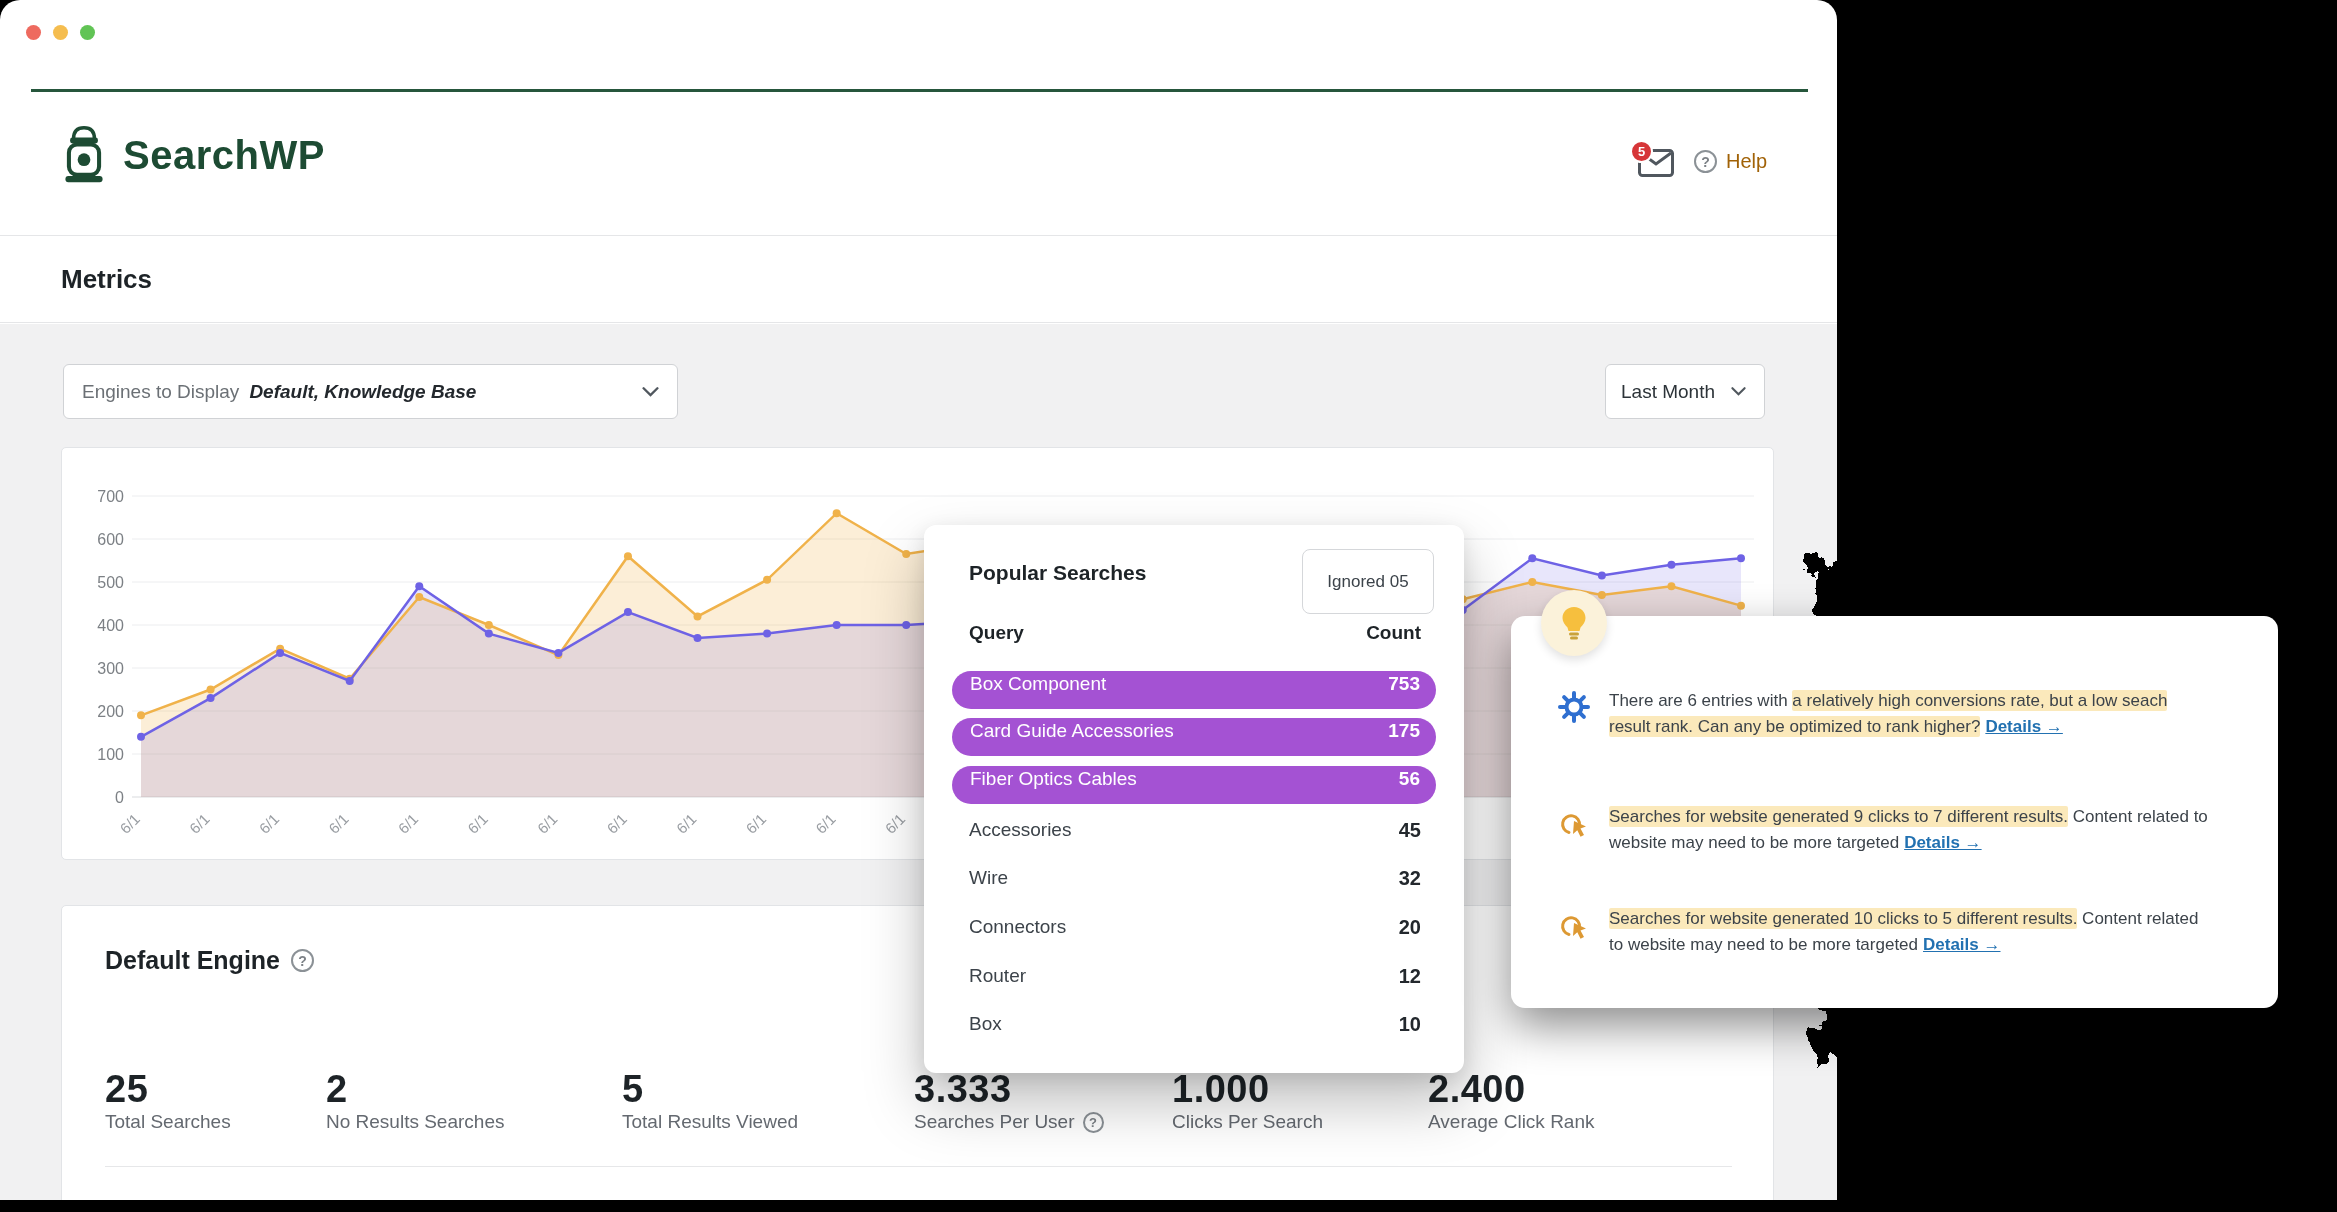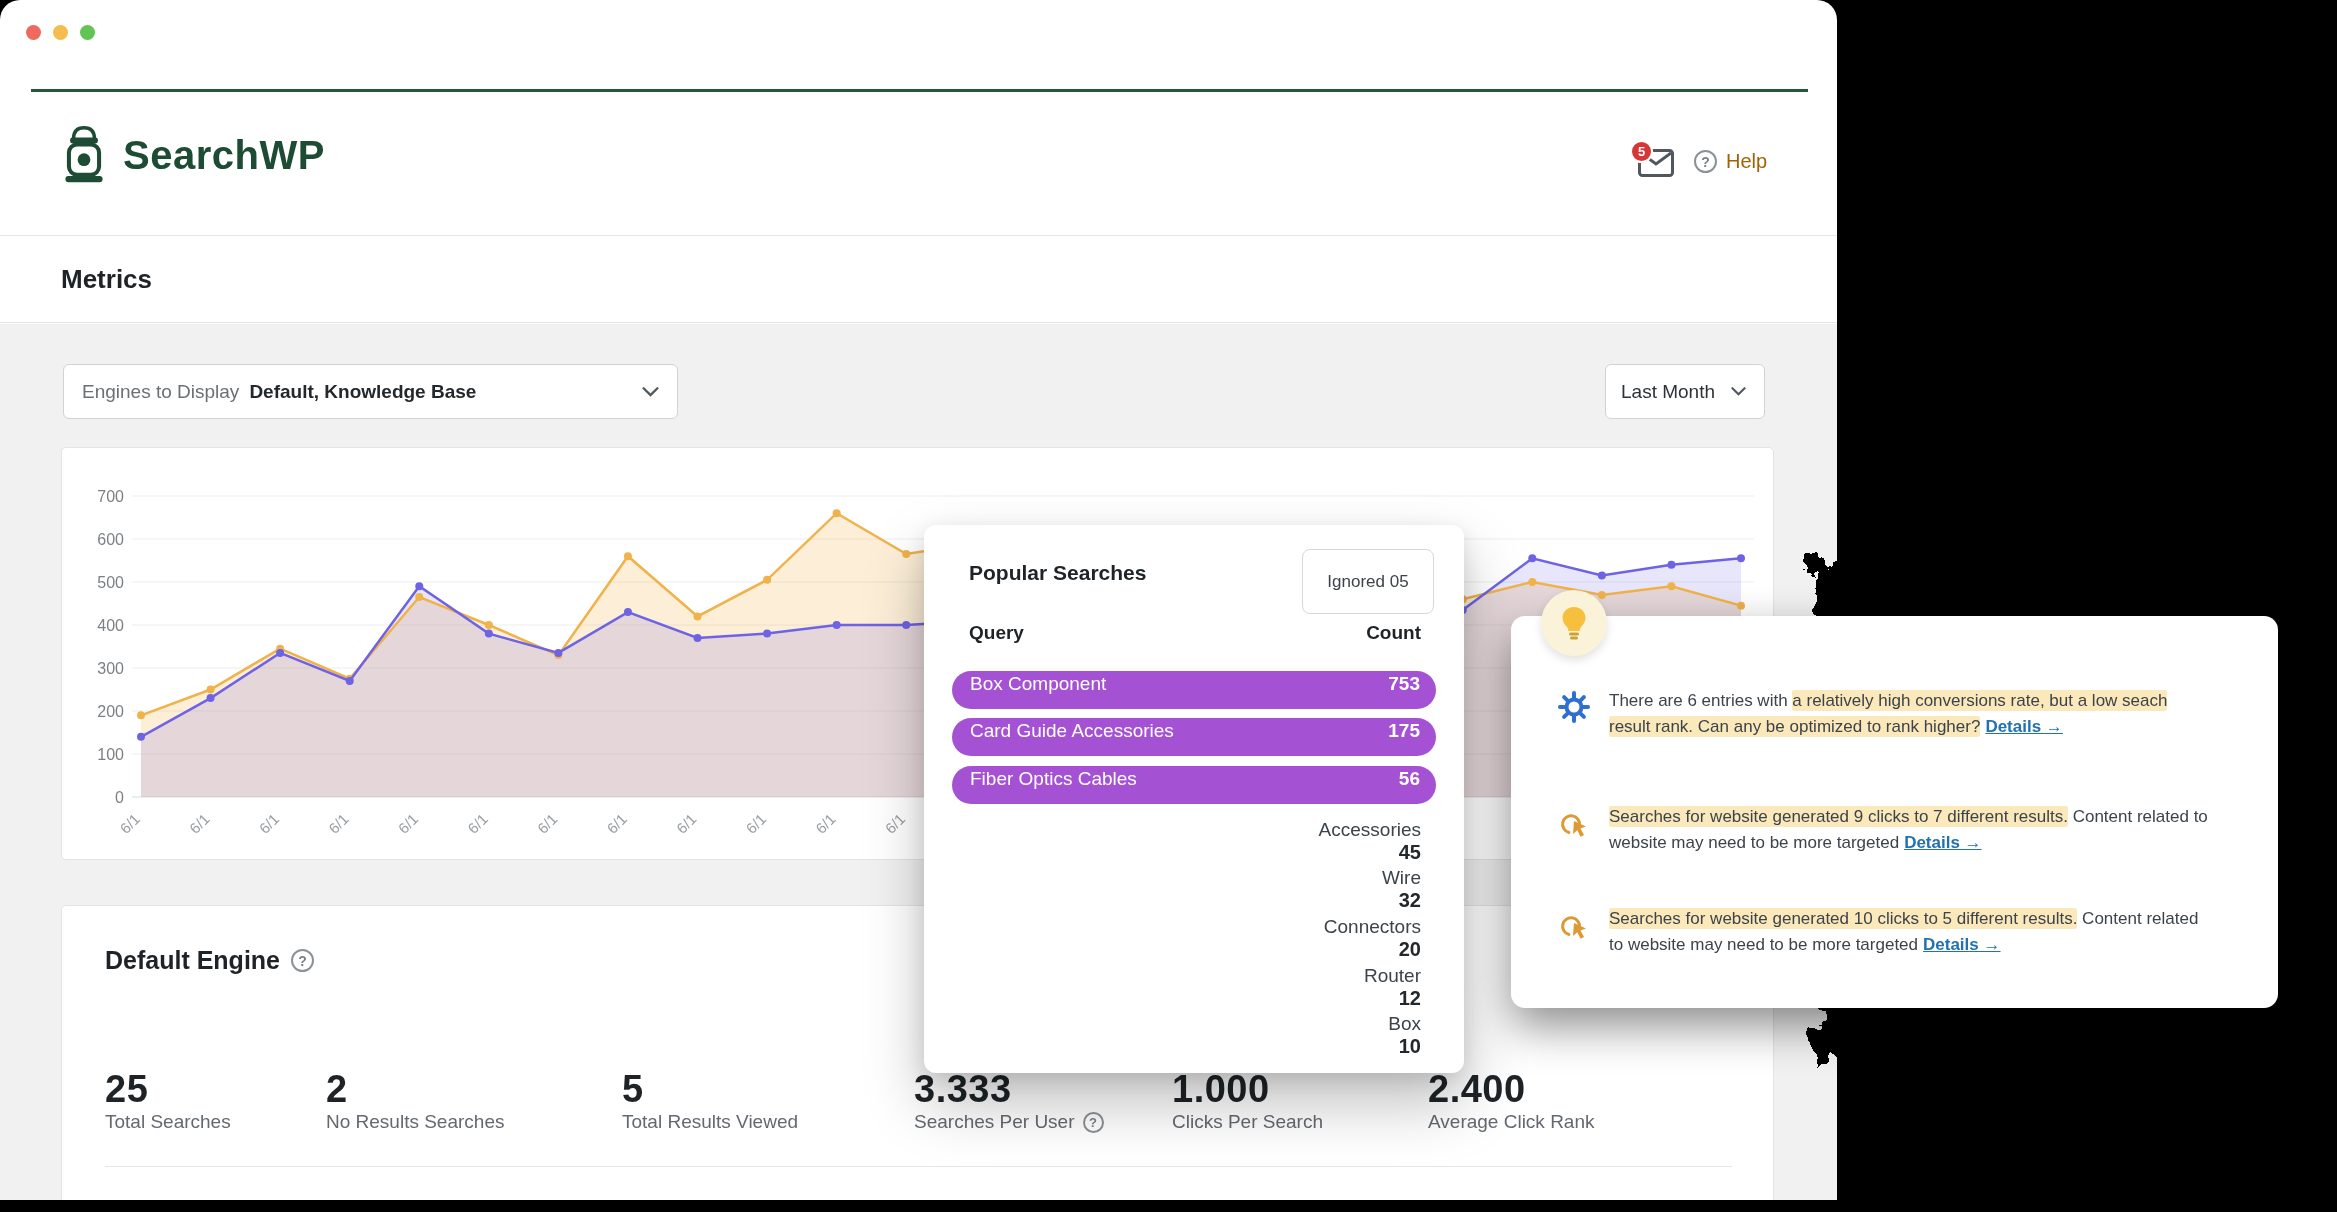--- a/index.html
+++ b/index.html
@@ -35,21 +35,21 @@
                display:flex;align-items:center;box-sizing:border-box;}
   .metrics-title{margin-left:61px;font-size:26px;font-weight:700;color:#1d2327;}
 
   .content-bg{position:absolute;left:0;top:324px;right:0;bottom:0;background:#f1f1f2;}
 
   .select-ctl{position:absolute;height:55px;background:#fff;border:1px solid #d0d2d5;border-radius:6px;
               display:flex;align-items:center;box-sizing:border-box;padding:0 18px;cursor:pointer;}
   .engines-ctl{left:63px;top:364px;width:615px;}
   .period-ctl{left:1605px;top:364px;width:160px;padding-left:15px;}
   .sel-label{font-size:19px;color:#6b7075;}
-  .sel-value{font-size:19px;font-weight:700;color:#23282d;margin-left:10px;}
+  .sel-value{font-size:19px;font-weight:700;color:#23282d;margin-left:10px;font-style:italic;}
   .sel-value-plain{font-size:19px;font-weight:500;color:#2c3338;}
   .sel-chev{margin-left:auto;display:flex;align-items:center;}
 
   .panel{position:absolute;background:#fff;border:1px solid #e2e4e7;border-radius:5px;box-sizing:border-box;}
   .chart-panel{left:61px;top:447px;width:1713px;height:413px;}
   .engine-panel{left:61px;top:905px;width:1713px;height:400px;}
 
   .engine-head{position:absolute;left:43px;top:40px;display:flex;align-items:center;gap:11px;}
   .engine-title{font-size:25px;font-weight:700;color:#1d2327;}
   .stats-row{position:absolute;left:0;top:150px;width:100%;height:100px;}
@@ -66,21 +66,21 @@
   .pop-ignored{position:absolute;left:378px;top:24px;width:132px;height:65px;background:#fff;
                border:1px solid #d5d7da;border-radius:8px;font-size:17px;color:#3c434a;
                display:flex;align-items:center;justify-content:center;cursor:pointer;
                font-family:"Liberation Sans",sans-serif;}
   .pop-col-query{position:absolute;left:45px;top:97px;font-size:19px;font-weight:700;color:#1d2327;}
   .pop-col-count{position:absolute;right:43px;top:97px;font-size:19px;font-weight:700;color:#1d2327;}
   .pop-bar{position:absolute;left:28px;width:484px;height:38px;background:#a452d3;border-radius:19px;
            display:flex;align-items:center;box-sizing:border-box;padding:0 16px 12px 18px;}
   .pop-bar .q{font-size:19px;color:#fff;}
   .pop-bar .c{margin-left:auto;font-size:19px;font-weight:700;color:#fff;}
-  .pop-row{position:absolute;left:45px;right:43px;height:28px;display:flex;align-items:flex-end;flex-direction:column;}
+  .pop-row{position:absolute;left:45px;right:43px;height:28px;display:flex;align-items:flex-start;}
   .pop-row .q{font-size:19px;color:#3c434a;}
   .pop-row .c{margin-left:auto;font-size:20px;font-weight:600;color:#23282d;}
 
   
   .blob{position:absolute;left:1758px;top:536px;width:585px;height:556px;z-index:20;pointer-events:none;}
 
   
   .insights-card{position:absolute;left:1511px;top:616px;width:767px;height:392px;background:#fff;
                  border-radius:14px;z-index:30;box-shadow:0 18px 45px rgba(0,0,0,.45);}
   .bulb-circle{position:absolute;left:30px;top:-26px;width:66px;height:66px;border-radius:50%;

